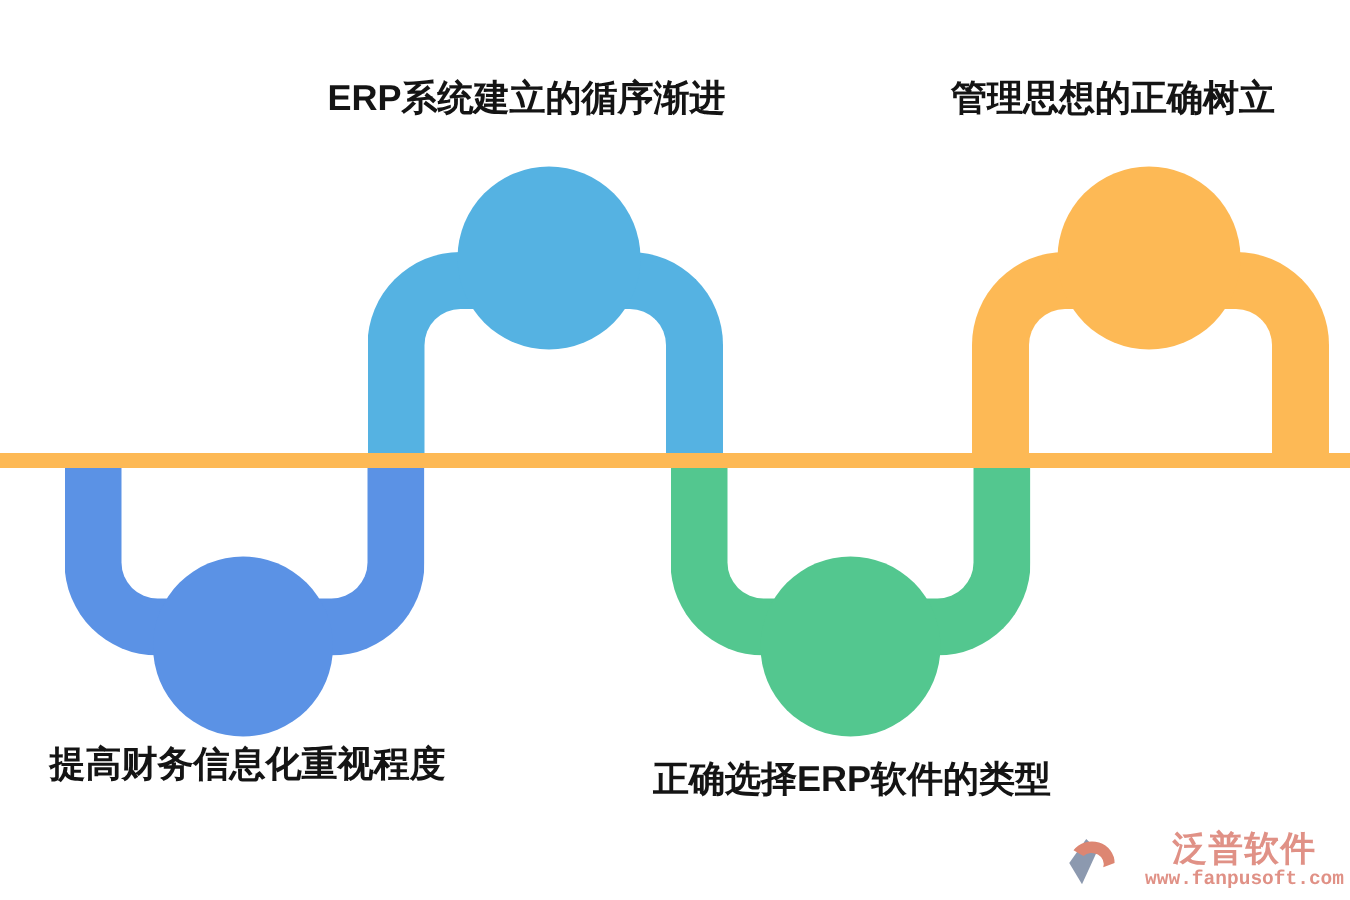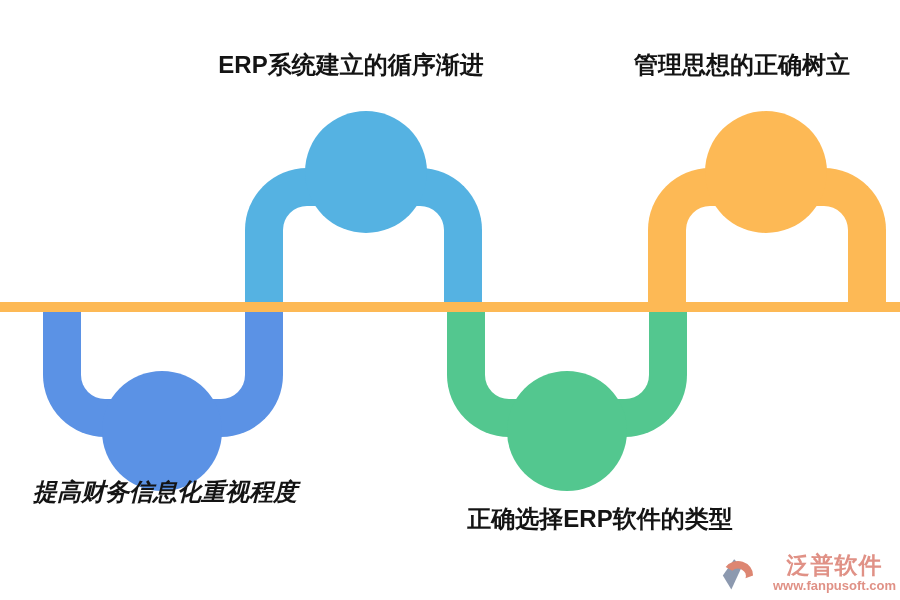--- a/index.html
+++ b/index.html
@@ -51,29 +51,29 @@
     transform: translateX(-50%);
     font-size: 24px;
     font-weight: bold;
     color: #141414;
     white-space: nowrap;
     z-index: 4;
   }
   
   .u1     { left: 43px;  top: 305px; width: 240px; height: 132px; }
   .c1     { left: 102px; top: 371px; width: 120px; height: 120px; }
-  .l1     { left: 165px; top: 476px; font-style: italic; }
+  .l1     { left: 165px; top: 493px; }
   
   .arch2  { left: 245px; top: 168px; width: 237px; height: 139px; }
   .c2     { left: 305px; top: 111px; width: 122px; height: 122px; }
   .l2     { left: 351px; top: 49px; }
   
   .u3     { left: 447px; top: 305px; width: 240px; height: 132px; }
   .c3     { left: 507px; top: 371px; width: 120px; height: 120px; }
-  .l3     { left: 600px; top: 503px; }
+  .l3     { left: 568px; top: 503px; }
   
   .arch4  { left: 648px; top: 168px; width: 238px; height: 139px; }
   .c4     { left: 705px; top: 111px; width: 122px; height: 122px; }
   .l4     { left: 742px; top: 49px; font-family: Liberation Mono, monospace; }
 
   
   .watermark {
     position: absolute;
     right: 4px; bottom: 7px;
     display: flex;
@@ -84,21 +84,21 @@
   }
   .wm-text { text-align: center; }
   .wm-brand {
     font-size: 23px;
     font-weight: bold;
     color: var(--c, #E09186);
     line-height: 1.1;
     letter-spacing: 1px;
   }
   .wm-url {
-    font-family: Liberation Sans, sans-serif;
+    font-family: Liberation Mono, monospace;
     font-size: 13px;
     font-weight: bold;
     color: var(--c, #E09186);
     line-height: 1.1;
   }
 </style>
 </head>
 <body>
 
 <div class="stage">

